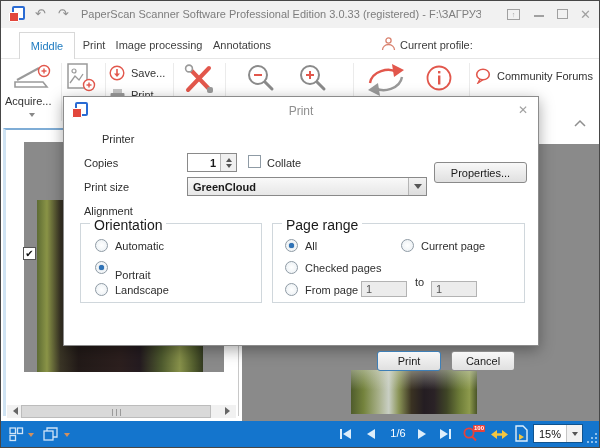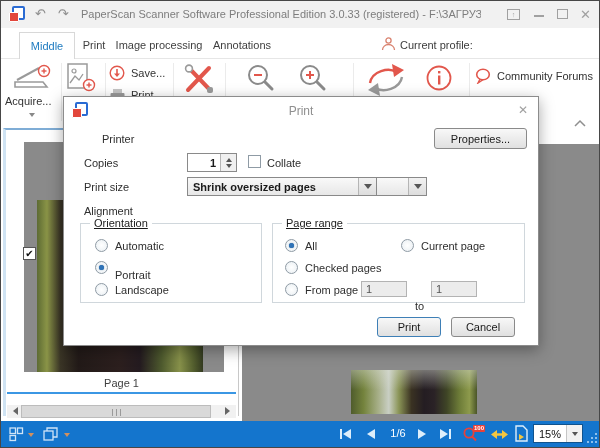--- a/index.html
+++ b/index.html
@@ -62,29 +62,29 @@
           box-shadow:0 4px 14px rgba(0,0,0,.35);box-sizing:border-box;z-index:10;font-size:11px;color:#2e2e2e;}
   .dlg-title{left:0;top:0;width:100%;height:26px;}
   .dlg-title .txt{position:absolute;left:0;right:0;top:7px;text-align:center;font-size:12px;color:#8f8f8f;}
   .lbl{font-size:11px;color:#2e2e2e;}
   .combo{height:19px;background:linear-gradient(#f9f9f9,#e7e7e7);border:1px solid #898989;box-sizing:border-box;}
   .combo .txt{position:absolute;left:5px;top:3px;font-size:11px;font-weight:bold;color:#1a1a1a;}
   .combo .arr{position:absolute;right:0;top:0;bottom:0;width:17px;border-left:1px solid #b5b5b5;
               background:linear-gradient(#f2f2f2,#ddd);}
   .combo .arr .tri-dn{margin:6px auto 0;}
   .pushbtn{background:linear-gradient(#f8f8f8,#e0e0e0);border:1px solid #8a8a8a;border-radius:3px;
-           font-size:11px;color:#1a1a1a;text-align:center;box-sizing:border-box;}
+           font-size:11px;color:#1a1a1a;text-align:center;box-sizing:border-box;margin-top:34px;}
   .pushbtn.default{border-color:#3e7fb6;}
   .spin{width:50px;height:19px;border:1px solid #8a8a8a;background:#fff;box-sizing:border-box;}
   .spin .v{position:absolute;right:20px;top:3px;font-size:11px;font-weight:bold;color:#1a1a1a;}
   .spin .arrs{position:absolute;right:0;top:0;bottom:0;width:15px;border-left:1px solid #b5b5b5;background:#f0f0f0;}
   .tri-up{width:0;height:0;border:3px solid transparent;border-bottom:4px solid #555;margin:1px auto 0;}
   .spin .tri-dn.sm{margin:2px auto 0;}
   .groupbox{border:1px solid #d0d7dc;box-sizing:border-box;}
-  .legend{position:absolute;top:-7px;left:9px;background:#fff;padding:0 4px;font-size:11px;color:#1a1a1a;text-decoration:underline;}
+  .legend{position:absolute;top:-7px;left:9px;background:#fff;padding:0 4px;font-size:14px;color:#1a1a1a;}
   .radio{width:13px;height:13px;border-radius:50%;border:1px solid #8f9ba5;box-sizing:border-box;
          background:radial-gradient(#ffffff,#e8eef2);}
   .radio.sel::after{content:"";position:absolute;left:3px;top:3px;width:5px;height:5px;border-radius:50%;
          background:#2f73b8;box-shadow:0 0 1px #174e85;}
   .cb{width:13px;height:13px;border:1px solid #8f9ba5;background:#fff;box-sizing:border-box;}
   .dis-input{background:#ececec;border:1px solid #b3b3b3;box-sizing:border-box;font-size:11px;color:#555;
              padding:1px 0 0 4px;height:16px;}
 
   
   .statusbar{left:0;top:420px;width:598px;height:26px;background:#1475cd;}
@@ -231,21 +231,20 @@
 
     <svg class="a" style="left:572px;top:60px;" width="14" height="9">
       <polyline points="2,7 7,2 12,7" fill="none" stroke="#8f8f8f" stroke-width="1.5"></polyline>
     </svg>
   </div>
 
   <div class="a panel">
     <div class="a thumb-bg"></div>
     <div class="a thumb-photo"></div>
     <div class="a checkbox" style="left:17px;top:117px;">✔</div>
-    <div class="a caption">Page 1</div>
     <div class="a hscroll">
       <div class="a hs-arrow" style="left:0;">
           <div class="tri-l"></div>
         </div>
       <div class="a hs-thumb">
         <div class="a grip-line" style="left:90px;"></div>
         <div class="a grip-line" style="left:94px;"></div>
         <div class="a grip-line" style="left:98px;"></div>
       </div>
       <div class="a hs-arrow" style="right:0;">
@@ -284,26 +283,20 @@
       <div class="v">1</div>
       <div class="arrs">
         <div class="tri-up"></div>
         <div class="tri-dn sm" style="border-top-color:#555;"></div>
       </div>
     </div>
     <div class="a cb" style="left:184px;top:58px;"></div>
     <div class="a lbl" style="left:203px;top:60px;text-align:right;">Collate</div>
 
     <div class="a lbl" style="left:20px;top:84px;">Print size</div>
-    <div class="a combo" style="left:123px;top:80px;width:190px;">
-      <div class="txt">Shrink oversized pages</div>
-      <div class="arr">
-          <div class="tri-dn"></div>
-        </div>
-    </div>
 
     <div class="a lbl" style="left:20px;top:108px;">Alignment</div>
 
     <div class="a groupbox" style="left:16px;top:126px;width:182px;height:80px;">
       <div class="legend">Orientation</div>
       <div class="a radio" style="left:14px;top:15px;"></div>
       <div class="a lbl" style="left:34px;top:16px;">Automatic</div>
       <div class="a radio sel" style="left:14px;top:37px;"></div>
       <div class="a lbl" style="left:34px;top:45px;">Portrait</div>
       <div class="a radio" style="left:14px;top:59px;"></div>
@@ -314,21 +307,21 @@
       <div class="legend">Page range</div>
       <div class="a radio sel" style="left:12px;top:15px;"></div>
       <div class="a lbl" style="left:32px;top:16px;">All</div>
       <div class="a radio" style="left:128px;top:15px;"></div>
       <div class="a lbl" style="left:148px;top:16px;">Current page</div>
       <div class="a radio" style="left:12px;top:37px;"></div>
       <div class="a lbl" style="left:32px;top:38px;">Checked pages</div>
       <div class="a radio" style="left:12px;top:59px;"></div>
       <div class="a lbl" style="left:32px;top:60px;">From page</div>
       <div class="a dis-input" style="left:88px;top:57px;width:46px;">1</div>
-      <div class="a lbl" style="left:142px;top:76px;">to</div>
+      <div class="a lbl" style="left:142px;top:52px;">to</div>
       <div class="a dis-input" style="left:158px;top:57px;width:46px;">1</div>
     </div>
 
     <div class="a pushbtn default" style="left:313px;top:220px;width:64px;height:20px;line-height:19px;">Print</div>
     <div class="a pushbtn" style="left:387px;top:220px;width:64px;height:20px;line-height:19px;">Cancel</div>
   </div>
 
   <div class="a statusbar">
     <svg class="a" style="left:8px;top:6px;" width="15" height="15">
       <rect x="1" y="1" width="5.5" height="5.5" fill="none" stroke="#cfe4f7" stroke-width="1.3"></rect>

